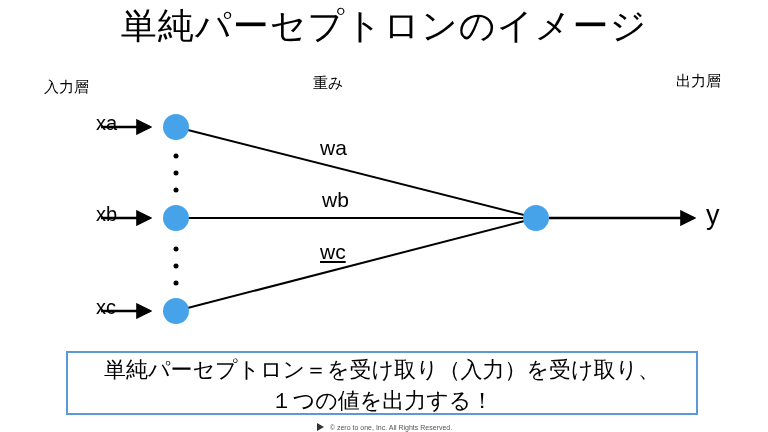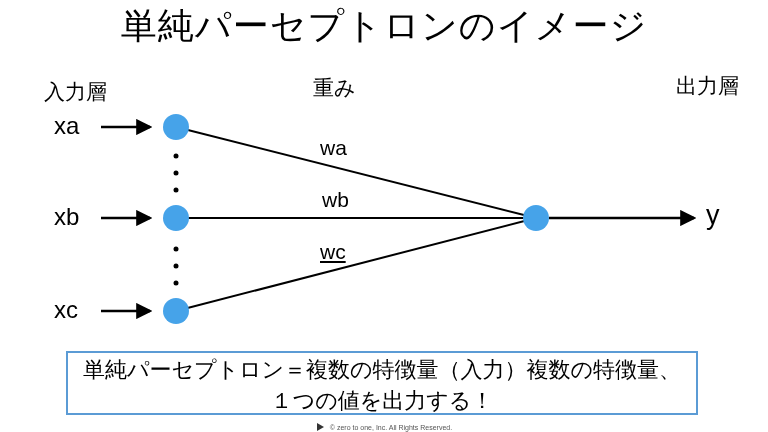--- a/index.html
+++ b/index.html
@@ -21,29 +21,30 @@
     left: 0;
     width: 768px;
     text-align: center;
     font-size: 36px;
     font-weight: 500;
     color: #000000;
     letter-spacing: 1px;
     white-space: nowrap;
   }
   .layer-label {
-    font-size: 21px;
+    font-size: 15px;
     color: #000000;
     font-weight: 400;
     white-space: nowrap;
   }
   .input-label {
-    font-size: 24px;
+    font-size: 20px;
     color: #000000;
     white-space: nowrap;
+    margin-left: 42px;
   }
   .weight-label {
     font-size: 21px;
     color: #000000;
     white-space: nowrap;
   }
   #output-label {
     font-size: 27px;
     color: #000000;
     white-space: nowrap;
@@ -141,21 +142,21 @@
   <div class="abs input-label" style="left:54px; top:203px;">xb</div>
   <div class="abs input-label" style="left:54px; top:296px;">xc</div>
 
   <div class="abs weight-label" style="left:320px; top:136px;">wa</div>
   <div class="abs weight-label" style="left:322px; top:188px;">wb</div>
   <div class="abs weight-label" style="left:320px; top:240px;text-decoration:underline;">wc</div>
 
   <div id="output-label" class="abs" style="left:706px; top:200px;">y</div>
 
   <div id="caption-box" class="abs">
-    <div>単純パーセプトロン＝複数の特徴量（入力）複数の特徴量、</div>
+    <div>単純パーセプトロン＝を受け取り（入力）を受け取り、</div>
     <div>１つの値を出力する！</div>
   </div>
 
   <div id="footer" class="abs">
     <span id="play-icon"></span>
     <span>©  zero to one, Inc. All Rights Reserved.</span>
   </div>
 
 </div>
 

